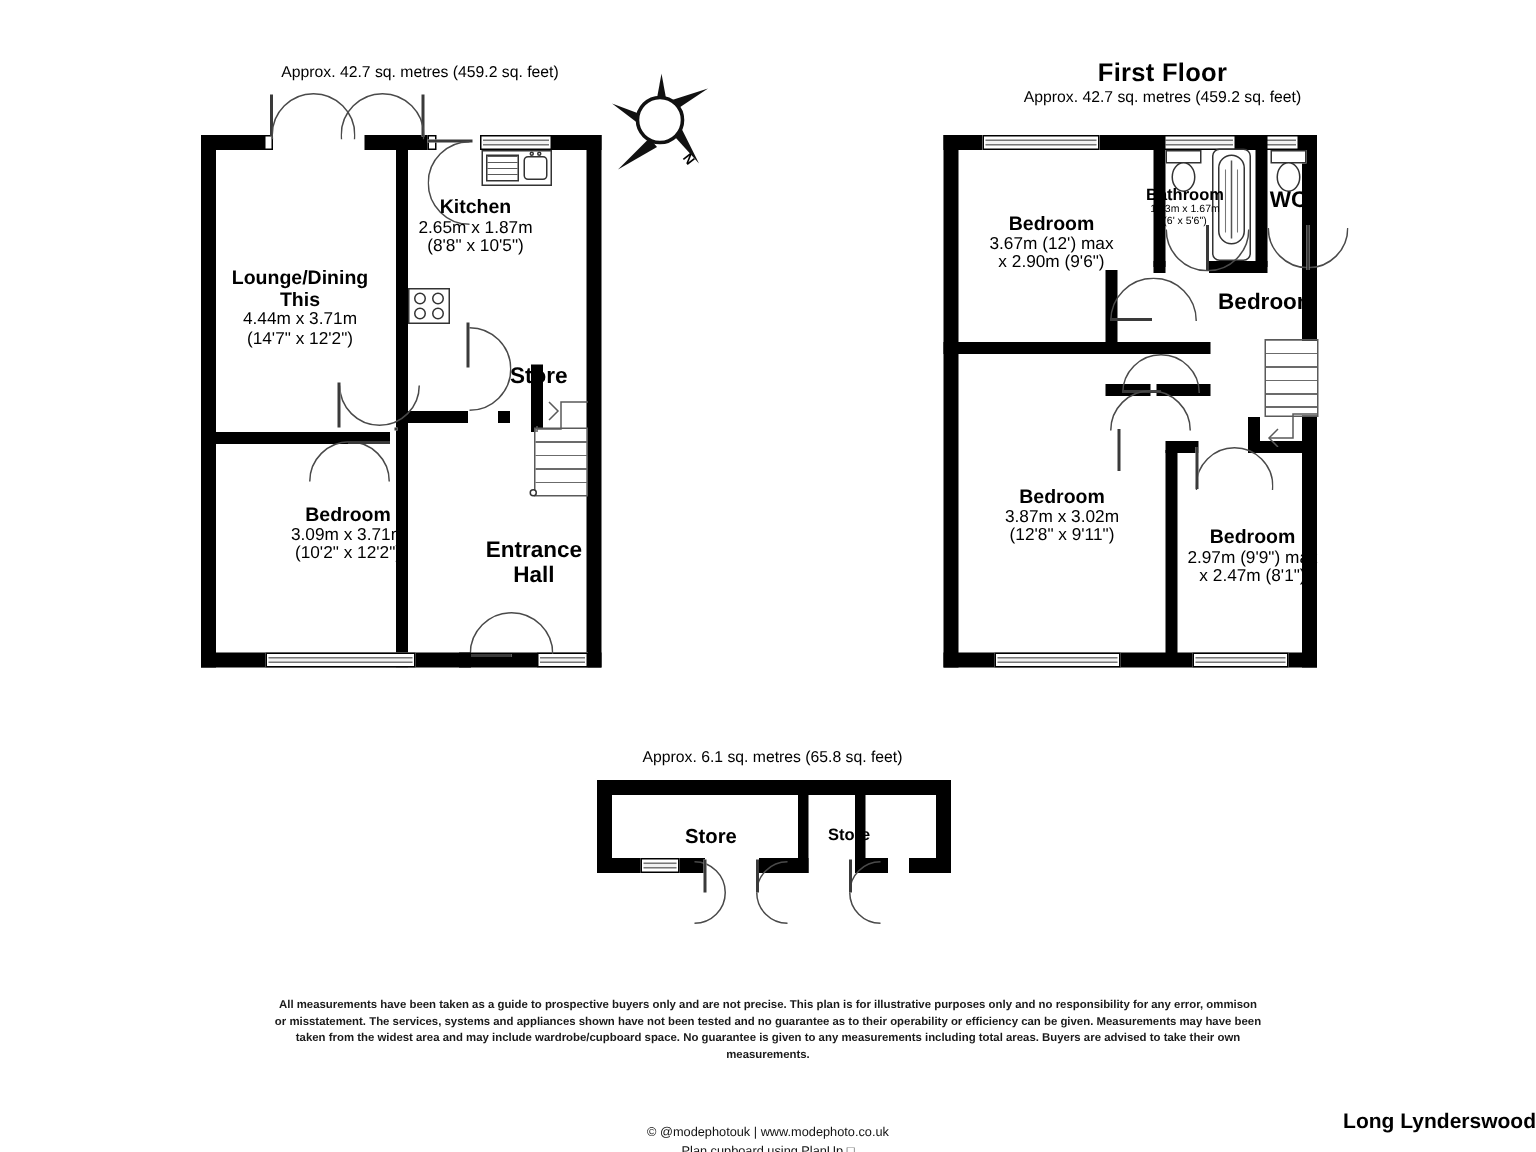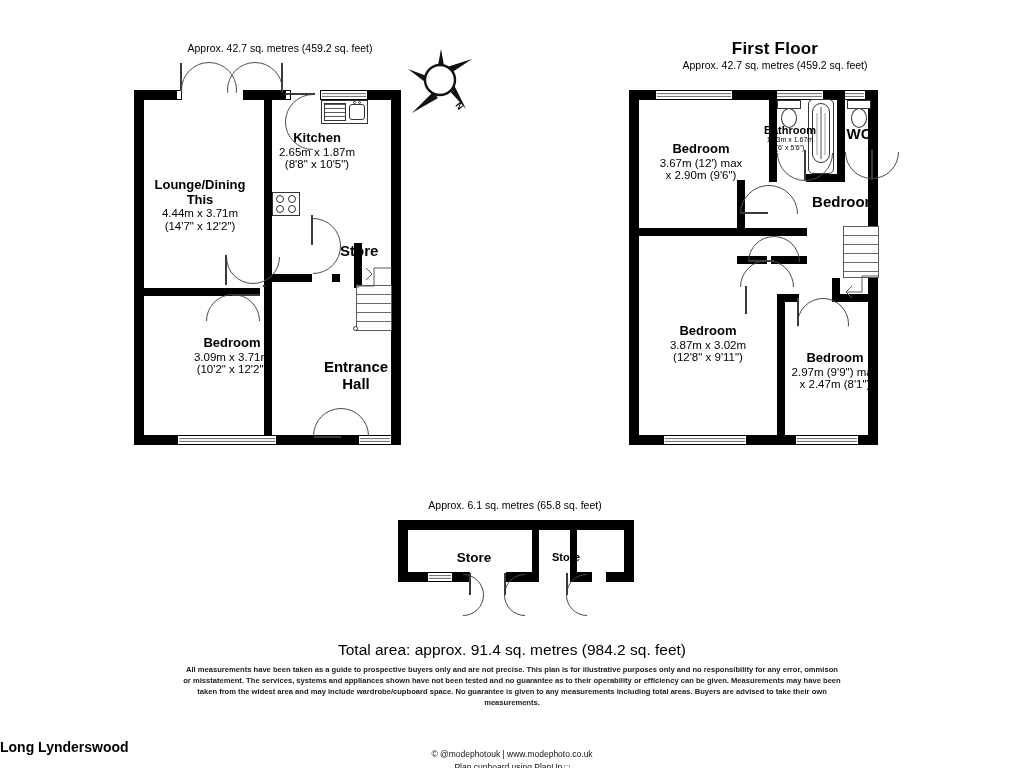--- a/index.html
+++ b/index.html
@@ -137,21 +137,21 @@
     position: absolute;
     width: 1024px;
     text-align: center;
     font-size: 8.5px;
     line-height: 1.5;
     color: #111;
   }
   #property-name {
     position: absolute;
     width: 1024px;
-    text-align: left;
+    text-align: right;
     font-size: 14px;
     font-weight: bold;
   }
 </style>
 </head>
 <body>
 
 <div id="page">
 
   <div class="floor-sub" style="left:135px; top:42px; width:290px;">Approx. 42.7 sq. metres (459.2 sq. feet)</div>
@@ -411,21 +411,20 @@
     <div class="door-leaf" style="left:566px; top:573px; width:2px; height:22px;"></div>
 
     <div class="room-label plain" style="left:434px; top:550px; width:80px;">
       <span class="rname" style="font-size:13.5px;">Store</span>
     </div>
     <div class="room-label plain" style="left:535px; top:551px; width:62px;">
       <span class="rname" style="font-size:11px;">Store</span>
     </div>
   </div>
 
-  <div id="total-area" style="top:641px;">Total area: approx. 91.4 sq. metres (984.2 sq. feet)</div>
 
   <div id="disclaimer" style="top:664px;">All measurements have been taken as a guide to prospective buyers only and are not precise. This plan is for illustrative purposes only and no responsibility for any error, ommison or misstatement. The services, systems and appliances shown have not been tested and no guarantee as to their operability or efficiency can be given. Measurements may have been taken from the widest area and may include wardrobe/cupboard space. No guarantee is given to any measurements including total areas. Buyers are advised to take their own measurements.</div>
 
   <div id="credits" style="top:748px;">
     <div>© @modephotouk | www.modephoto.co.uk</div>
     <div>Plan cupboard using PlanUp.□</div>
   </div>
 
   <div id="property-name" style="top:739px;">Long Lynderswood</div>
 

